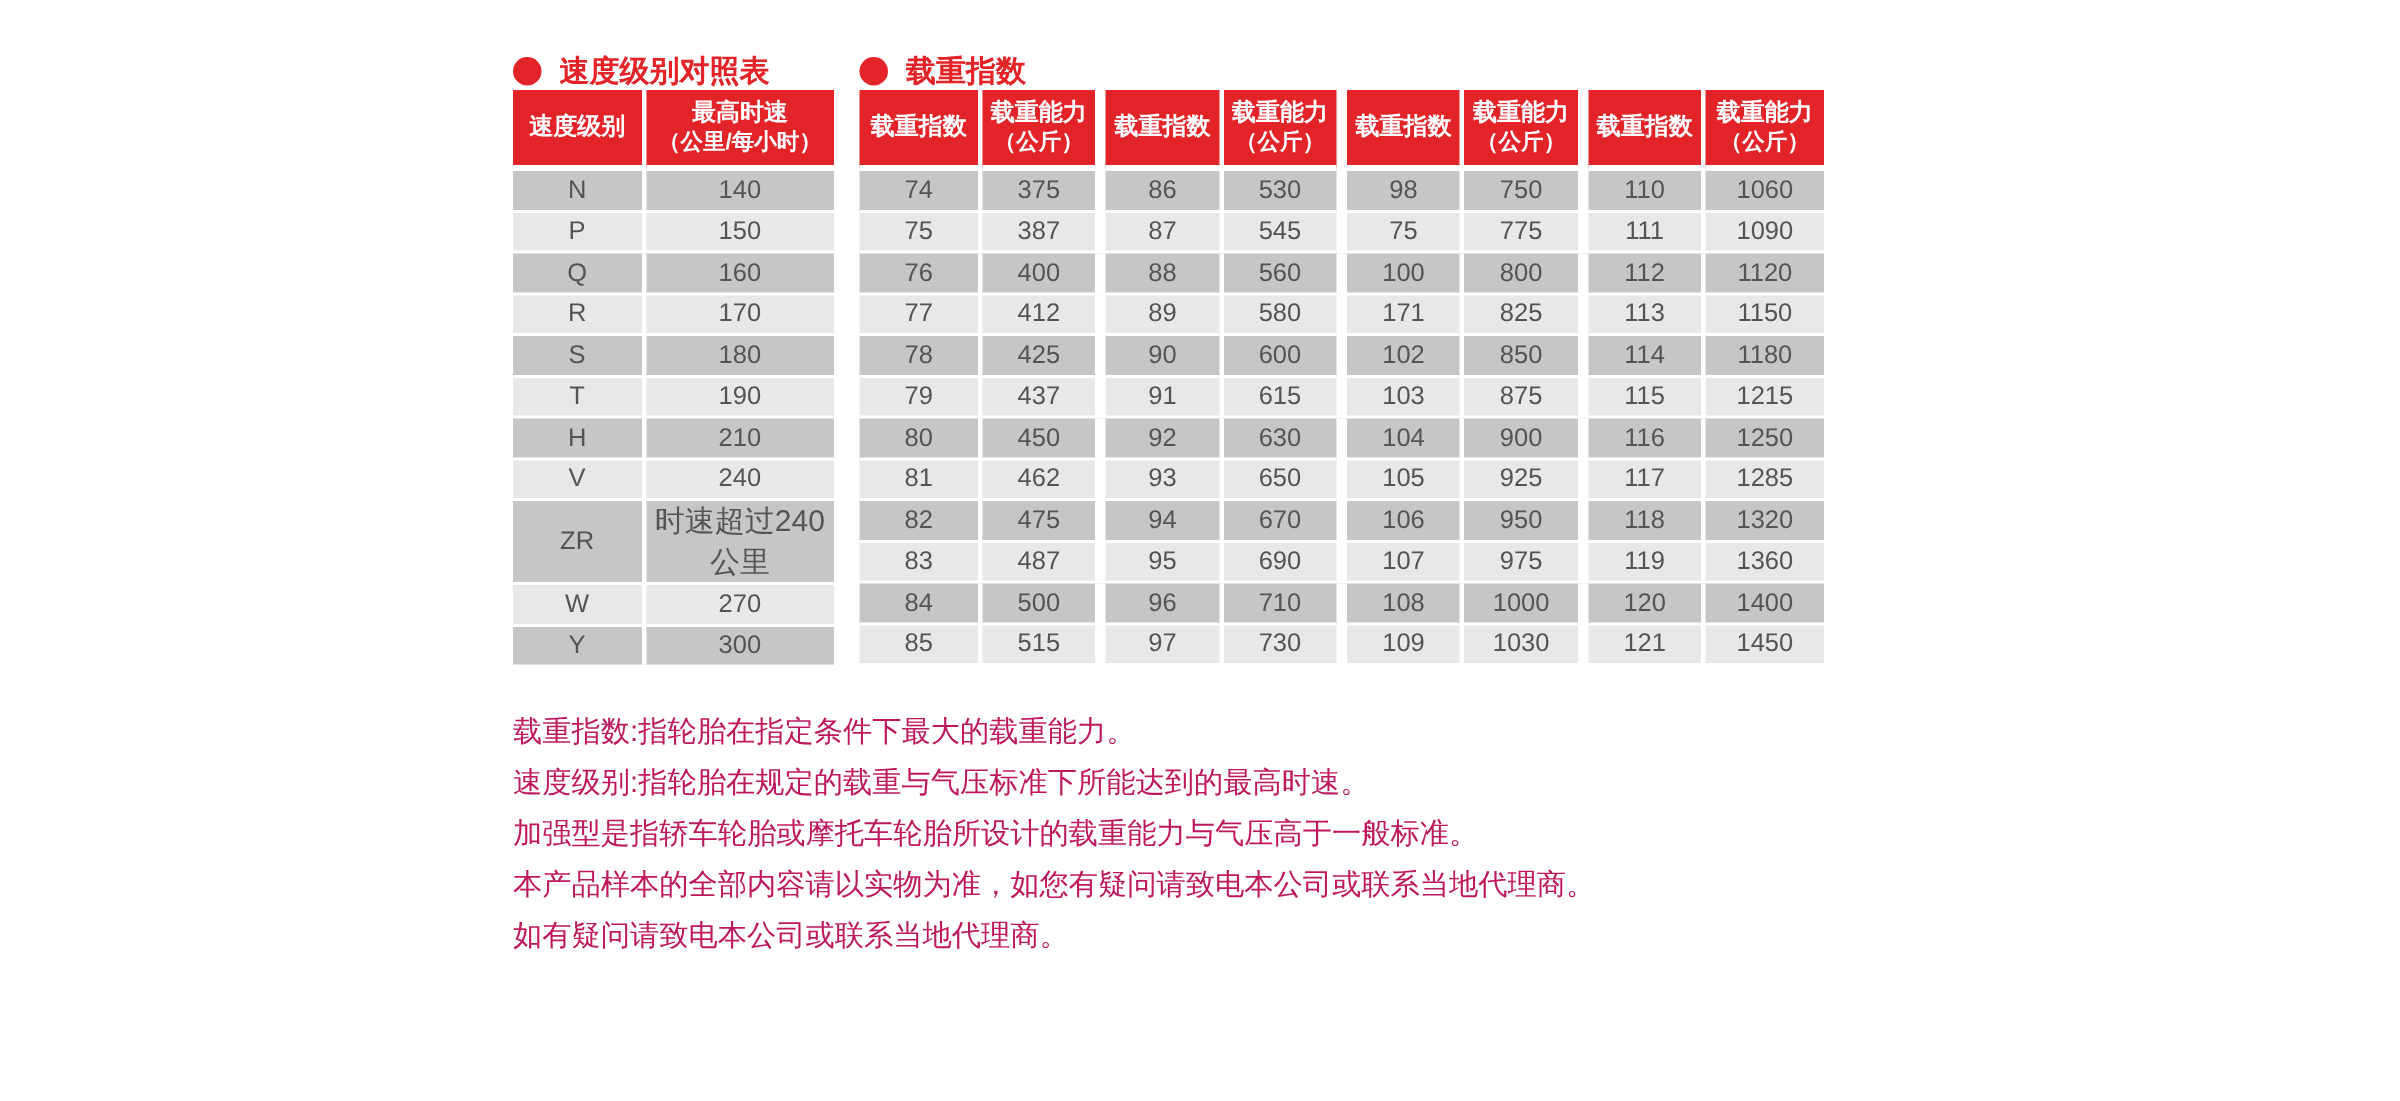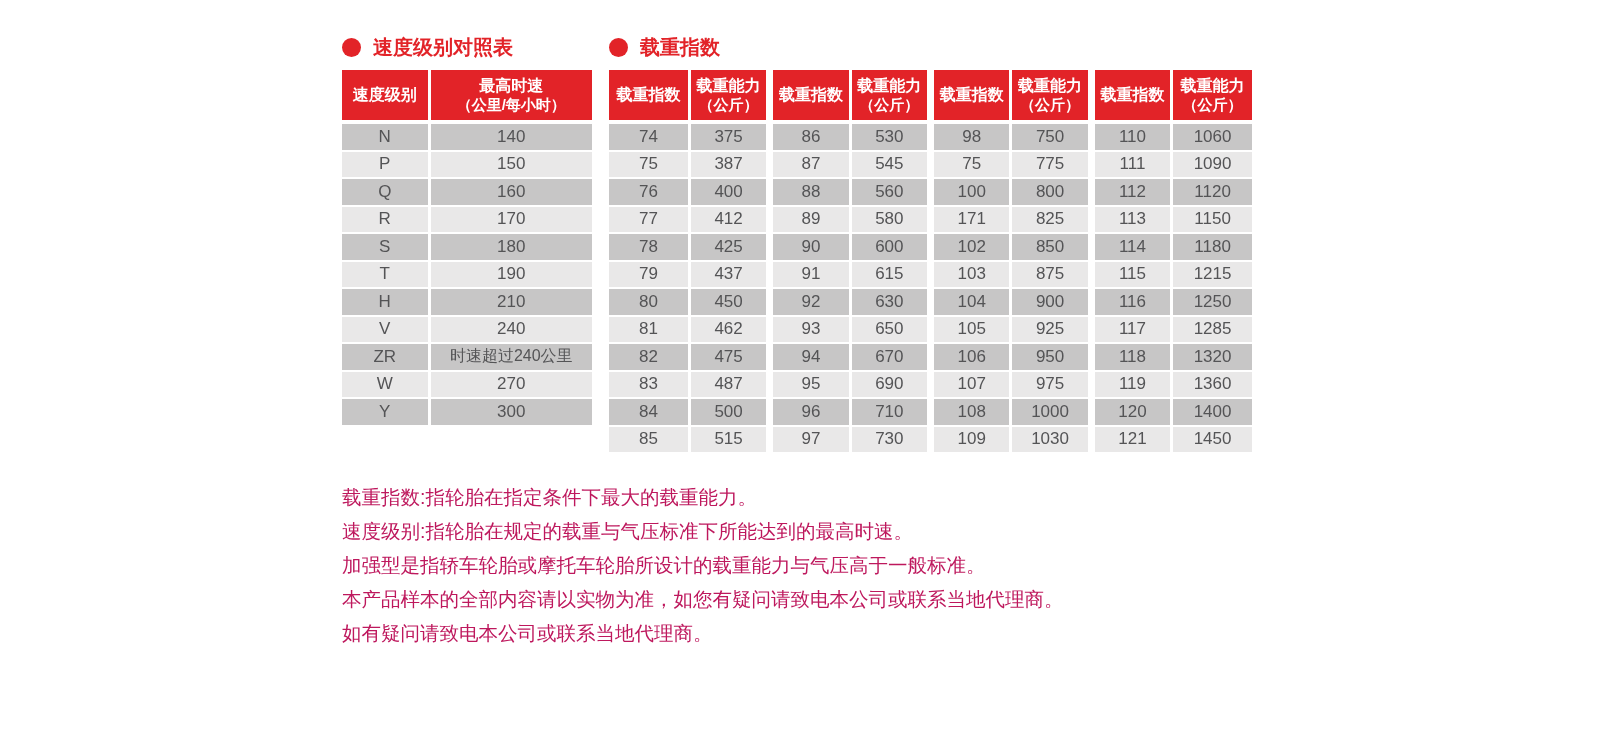--- a/index.html
+++ b/index.html
@@ -18,37 +18,36 @@
   .tables {
     display: flex;
     align-items: flex-start;
     gap: 17px;
   }
   .section-title {
     display: flex;
     align-items: center;
     gap: 12px;
     height: 26px;
-    margin-bottom: 10px;
     font-size: 20px;
     font-weight: bold;
     color: #e22328;
   }
   .dot {
     width: 19px;
     height: 19px;
     border-radius: 50%;
     background: #e22328;
     flex: 0 0 auto;
   }
   table {
     border-collapse: collapse;
     table-layout: fixed;
   }
-  #speed-table { width: 250px; }
+  #speed-table { width: 214px; }
   #load-table  { width: 643px; }
   th, td {
     padding: 0;
     text-align: center;
     vertical-align: middle;
     border-right: 3px solid #ffffff;
     border-bottom: 2px solid #ffffff;
   }
   th:last-child, td:last-child { border-right: none; }
   thead th {
@@ -63,21 +62,21 @@
   .hdr-sub { font-size: 15px; font-weight: bold; }
   tbody td {
     height: 25.5px;
     font-size: 17px;
     color: #545456;
   }
   tbody tr:nth-child(odd)  td { background: #c7c6c6; }
   tbody tr:nth-child(even) td { background: #e9e8e8; }
   tbody tr:last-child td { border-bottom: none; }
   .group-start { border-left: 7px solid #ffffff; }
-  #speed-table td.zr-text { font-size: 16px; }
+  #speed-table td.zr-text { font-size: 20px; }
   .notes {
     margin-top: 28px;
   }
   .notes p {
     margin: 0;
     font-size: 19.5px;
     line-height: 34px;
     color: #be185d;
     white-space: nowrap;
   }

